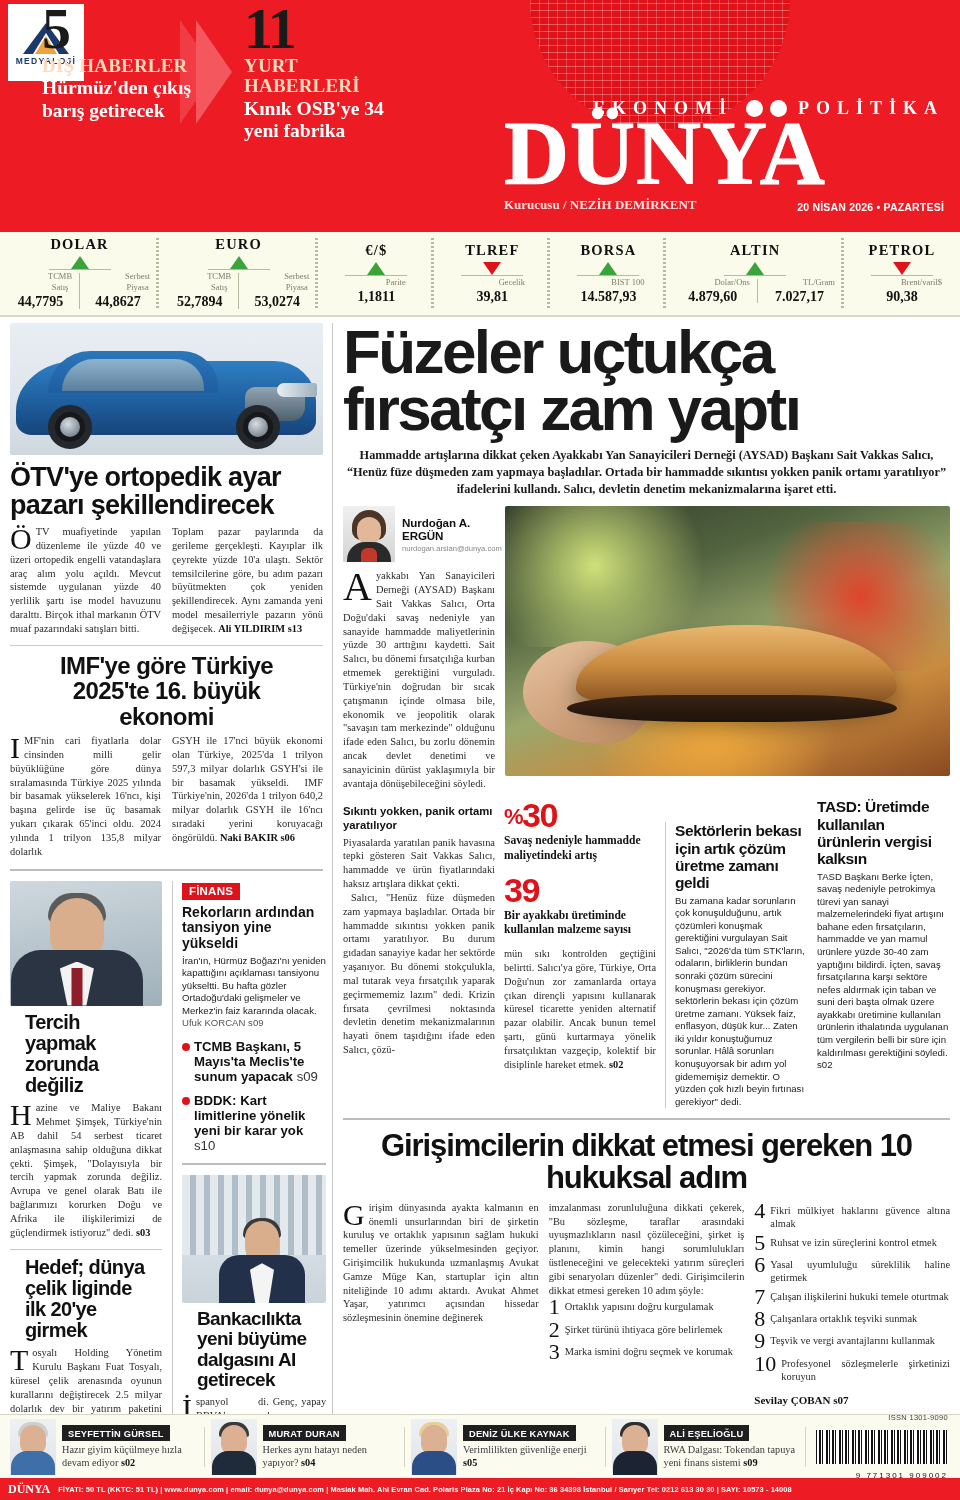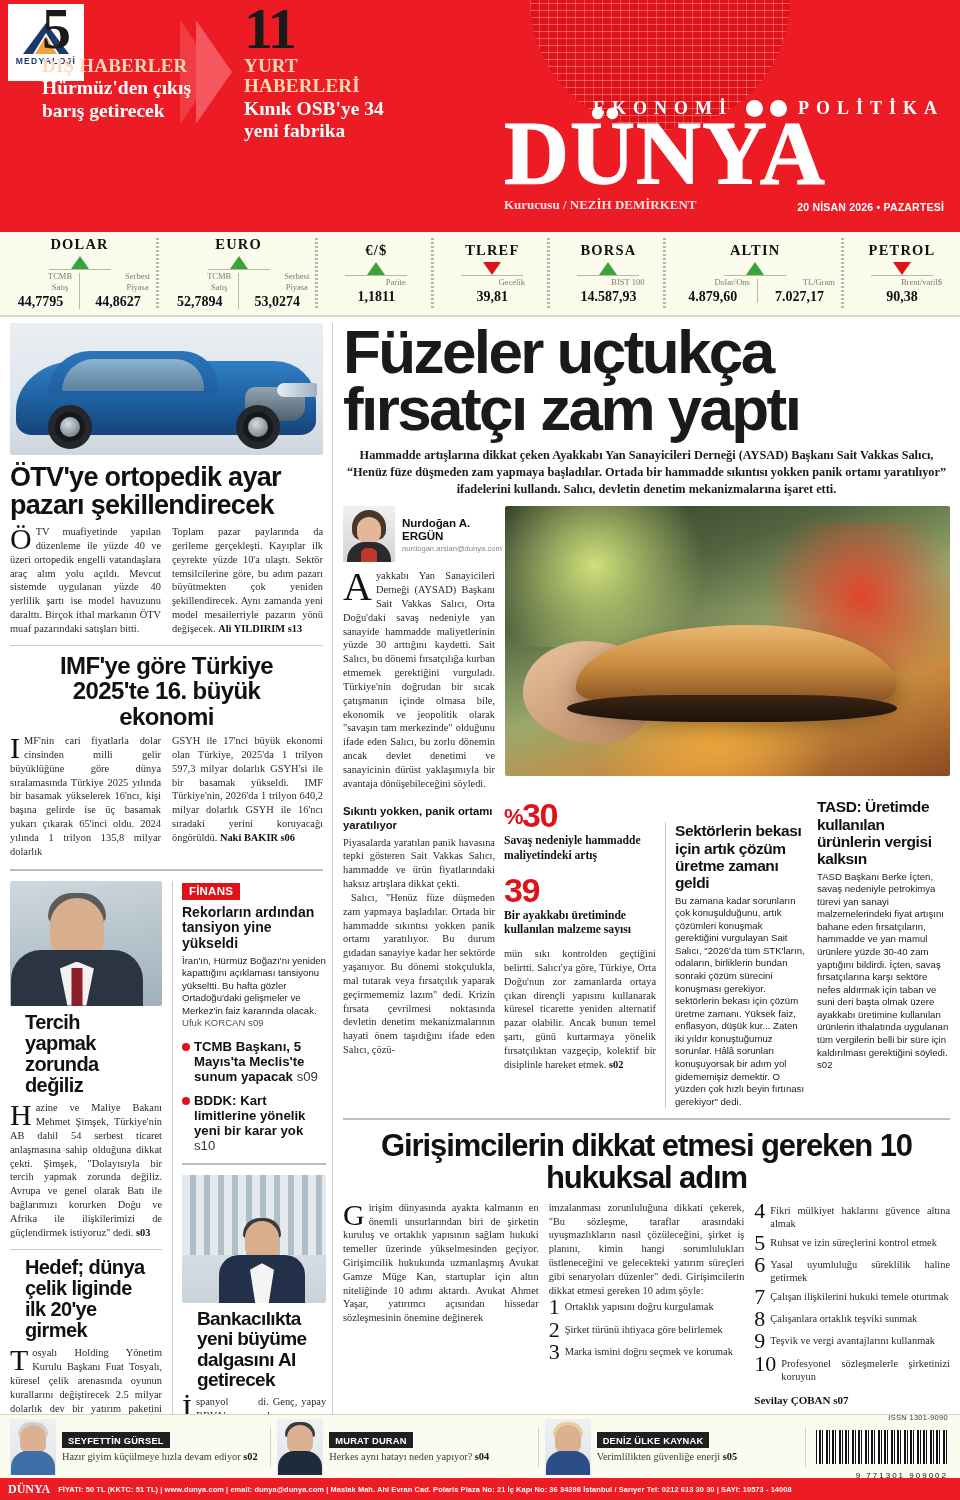--- a/index.html
+++ b/index.html
@@ -847,20 +847,31 @@
         <div class="cs-photo">
        <span class="hr" style="background:#e6cf9a"></span>
        <span class="h"></span>
        <span class="b" style="background:#2c4e86"></span>
      </div>
      <div>
        <span class="cs-tag">DENİZ ÜLKE KAYNAK</span>
        <div class="cs-txt">Verimlilikten güvenliğe enerji <b>s05</b></div>
      </div>
       </div>
+      <div class="cs-item">
+        <div class="cs-photo">
+       <span class="hr" style="background:#2e2e2e"></span>
+       <span class="h"></span>
+       <span class="b" style="background:#1c2433"></span>
+     </div>
+     <div>
+       <span class="cs-tag">ALİ EŞELİOĞLU</span>
+       <div class="cs-txt">RWA Dalgası: Tokendan tapuya yeni finans sistemi <b>s09</b></div>
+     </div>
+      </div>
       <div class="cs-item cs-barcode">
         <span class="issn">ISSN 1301-9090</span>
    <span class="bars"></span>
    <span class="barnum">9  771301  909002</span>
       </div>
     </div>
 
   <div class="footbar">
     <span class="fb-logo">DÜNYA</span>
     <span class="fb-txt">FİYATI: 50 TL (KKTC: 51 TL)  |  www.dunya.com  |  email: dunya@dunya.com  |  Maslak Mah. Ahi Evran Cad. Polaris Plaza No: 21 İç Kapı No: 36 34398 İstanbul / Sarıyer Tel: 0212 613 30 30  |  SAYI: 10573 - 14008</span>

